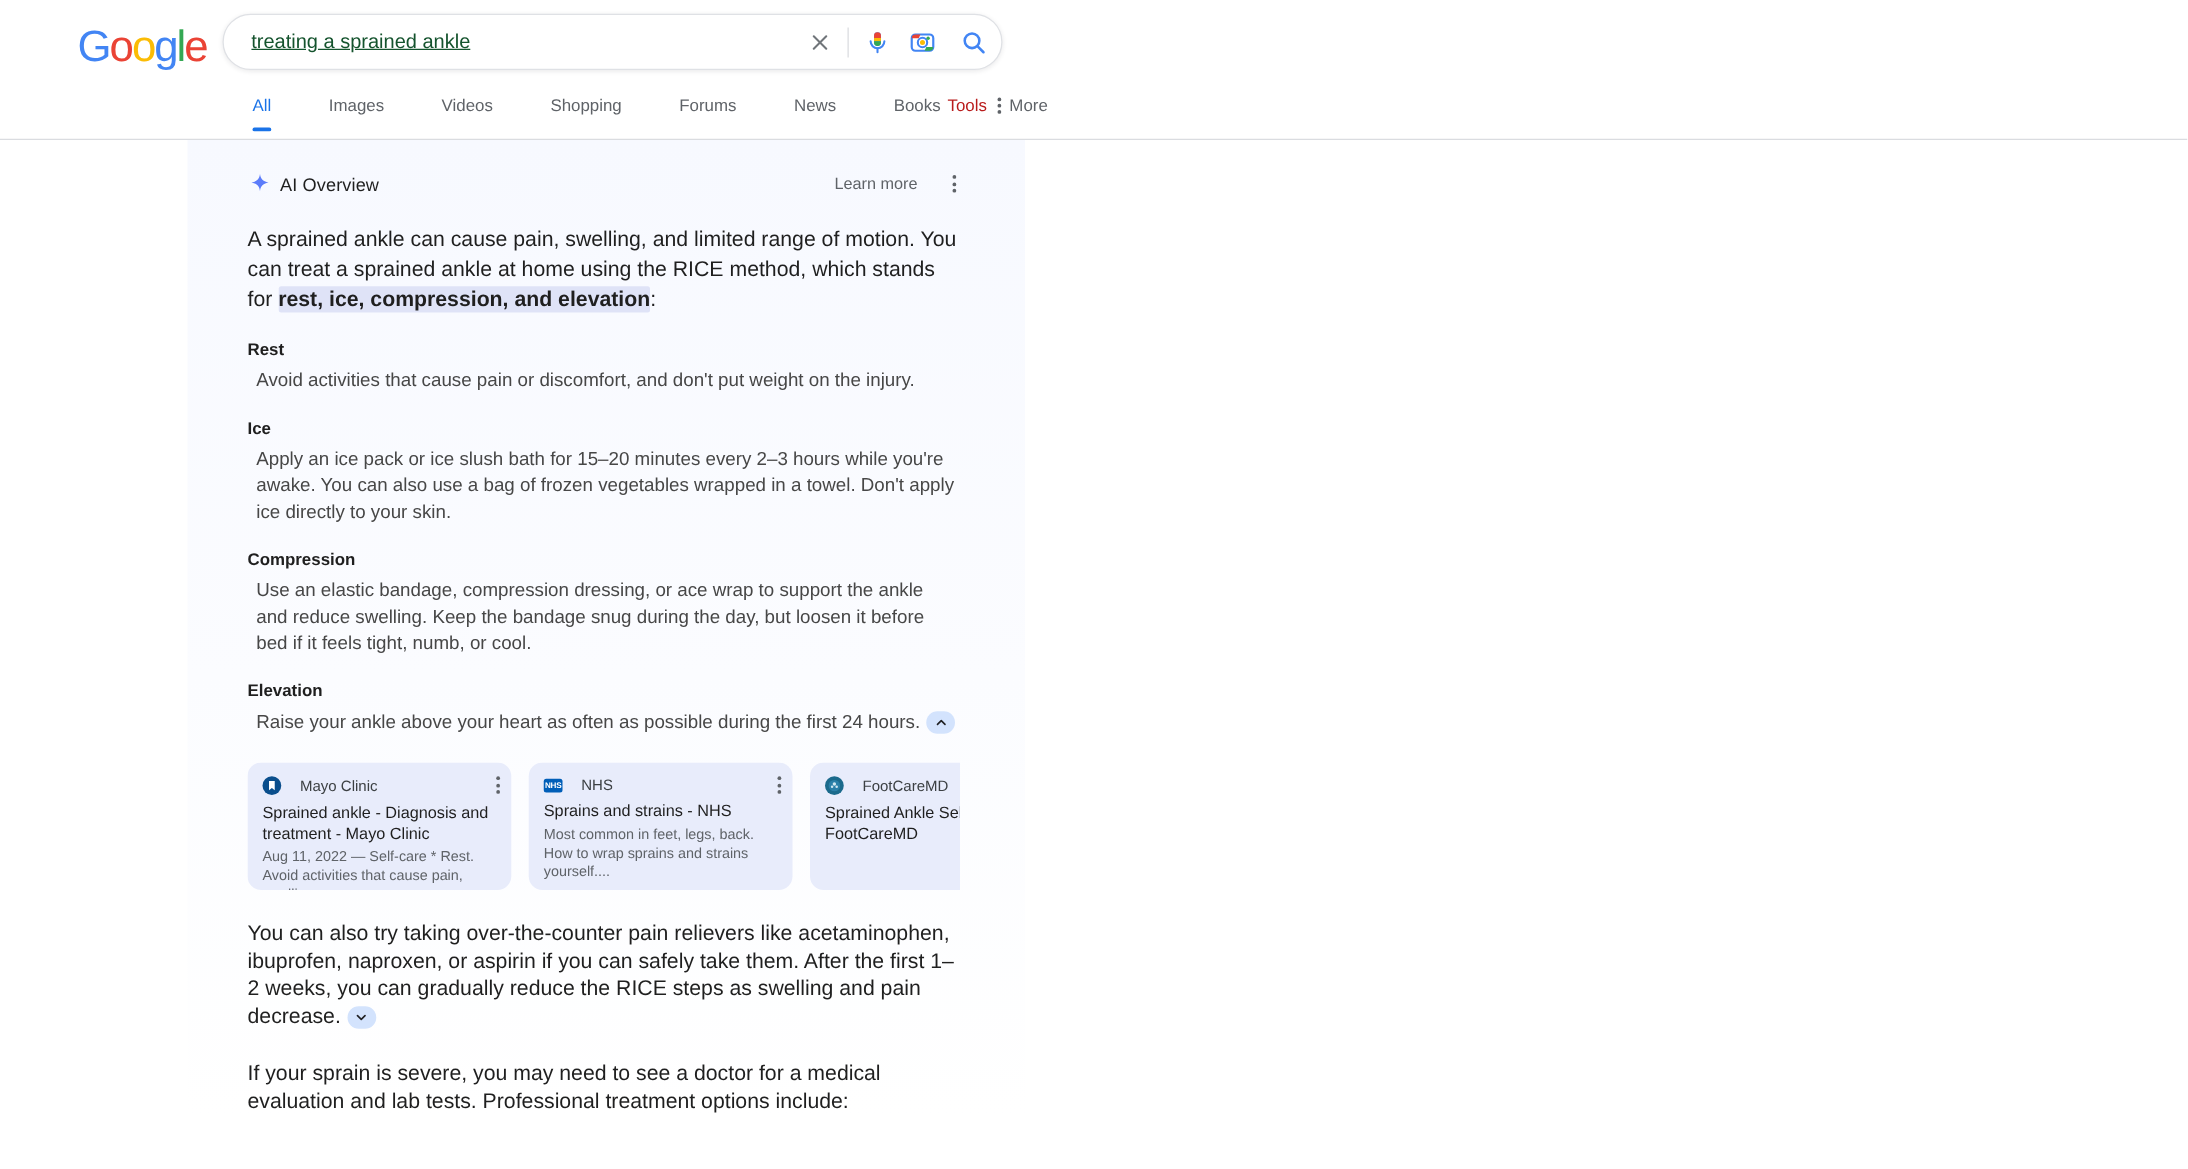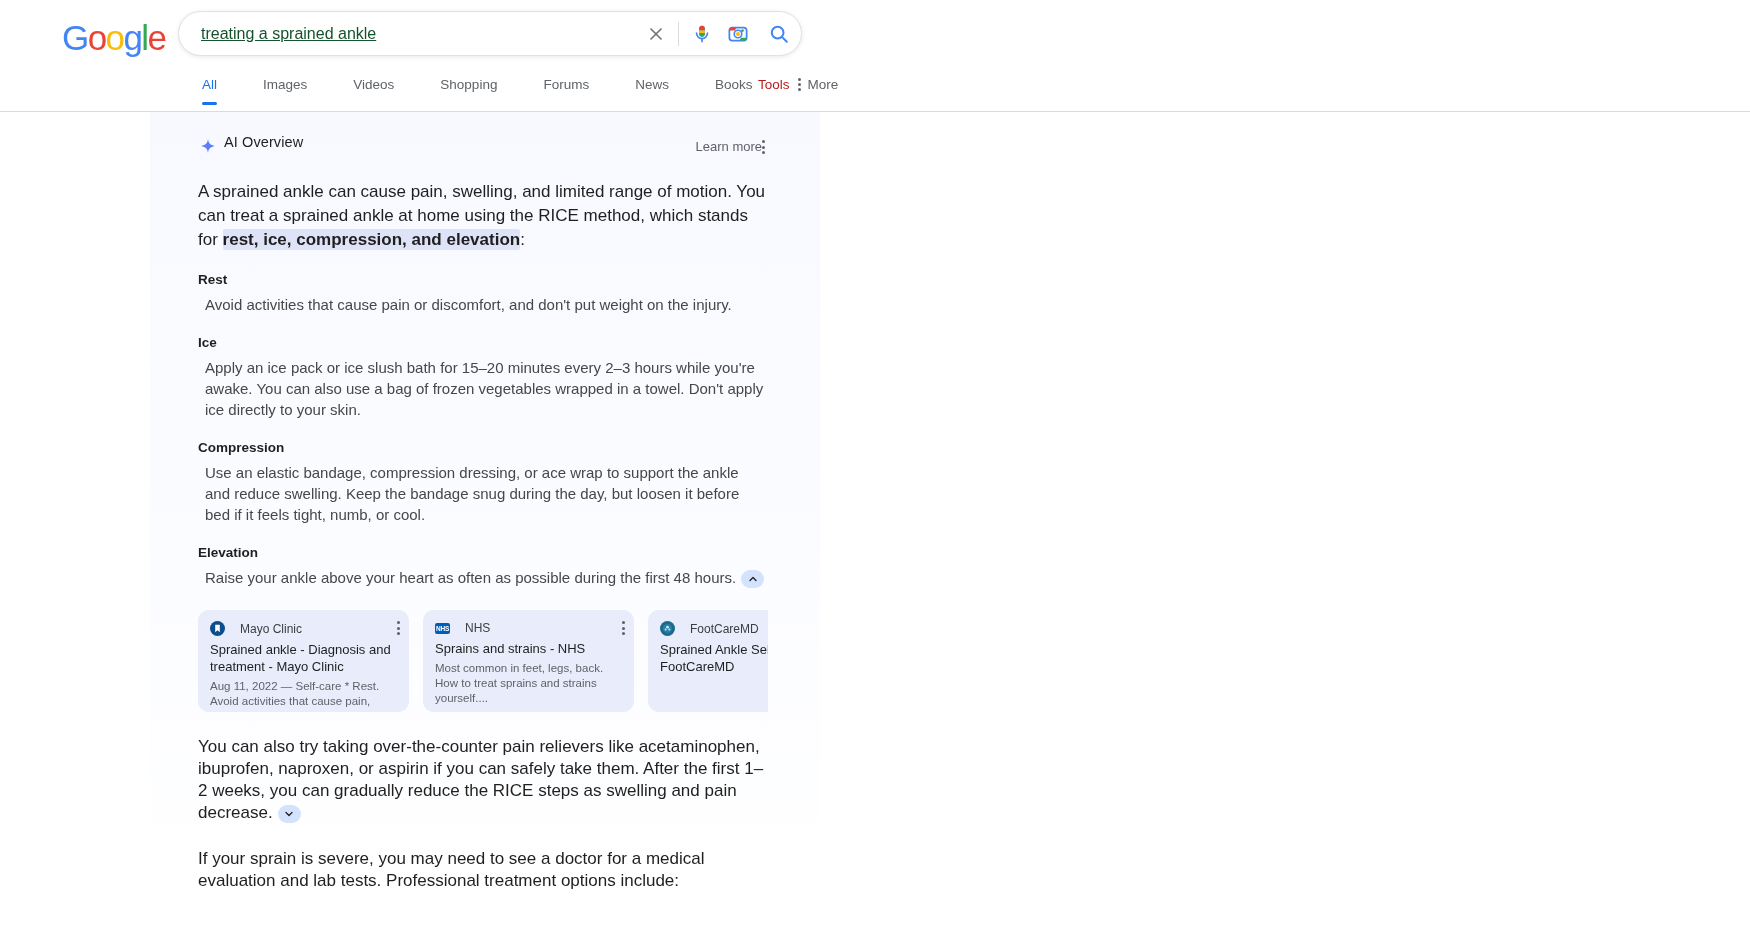--- a/index.html
+++ b/index.html
@@ -119,31 +119,31 @@
     background: #fff;
   }
   .ai-panel {
     position: absolute;
     left: 150px; top: 0;
     width: 670px;
     padding: 22px 0 0 0;
     background: linear-gradient(180deg, #f7f9ff 0%, #fbfcff 55%, #ffffff 100%);
   }
   .ai-head {
-    display: flex; align-items: flex-start;
+    display: flex; align-items: center;
     padding: 0 0 0 48px;
     height: 30px;
     position: relative;
   }
   .sparkle { position: absolute; left: 48px; top: 2px; }
   .ai-title {
     font-size: 14.5px; color: #1f1f1f; margin-left: 26px; letter-spacing: .1px;
   }
   .learn-more {
-    position: absolute; right: 58px; top: 5px;
+    position: absolute; right: 86px; top: 5px;
     font-size: 13px; color: #5f6368; cursor: pointer;
   }
   .head-dots {
     position: absolute; right: 48px; top: 4px;
     width: 18px; height: 18px;
     display: flex; flex-direction: column; align-items: center; justify-content: center; gap: 2.5px;
     cursor: pointer;
   }
   .head-dots i { width: 3px; height: 3px; border-radius: 50%; background: #5f6368; display: block; }
 
@@ -358,21 +358,21 @@
         <p class="sec-text">Apply an ice pack or ice slush bath for 15–20 minutes every 2–3 hours while you're awake. You can also use a bag of frozen vegetables wrapped in a towel. Don't apply ice directly to your skin.</p>
       </div>
 
       <div>
         <div class="sec-title">Compression</div>
         <p class="sec-text">Use an elastic bandage, compression dressing, or ace wrap to support the ankle and reduce swelling. Keep the bandage snug during the day, but loosen it before bed if it feels tight, numb, or cool.</p>
       </div>
 
       <div>
         <div class="sec-title">Elevation</div>
-        <p class="sec-text"><span>Raise your ankle above your heart as often as possible during the first 48 hours.</span><span class="chip-btn">
+        <p class="sec-text"><span>Raise your ankle above your heart as often as possible during the first 24 hours.</span><span class="chip-btn">
             <svg width="12" height="12" viewBox="0 0 24 24" fill="none" stroke="#202124" stroke-width="2.6" stroke-linecap="round" stroke-linejoin="round">
               <polyline points="6 15 12 9 18 15"></polyline>
             </svg>
           </span></p>
       </div>
 
       <div class="cards">
 
         <div class="card">
           <div class="card-top">
@@ -398,21 +398,21 @@
               <span class="fav-nhs-txt">NHS</span>
             </span>
             <span class="card-site">NHS</span>
           </div>
           <span class="card-dots">
               <i></i>
               <i></i>
               <i></i>
             </span>
           <div class="card-title">Sprains and strains - NHS</div>
-          <div class="card-snippet">Most common in feet, legs, back. How to treat sprains and strains yourself....</div>
+          <div class="card-snippet">Most common in feet, legs, back. How to wrap sprains and strains yourself....</div>
         </div>
 
         <div class="card">
           <div class="card-top">
             <span class="favicon fav-foot">
               <svg width="11" height="11" viewBox="0 0 24 24">
                   <circle cx="12" cy="12" r="10" fill="#2b7fa8"></circle>
                   <circle cx="12" cy="9" r="3" fill="#cfe6f0"></circle>
                   <circle cx="8" cy="14" r="2.2" fill="#cfe6f0"></circle>
                   <circle cx="16" cy="14" r="2.2" fill="#cfe6f0"></circle>

